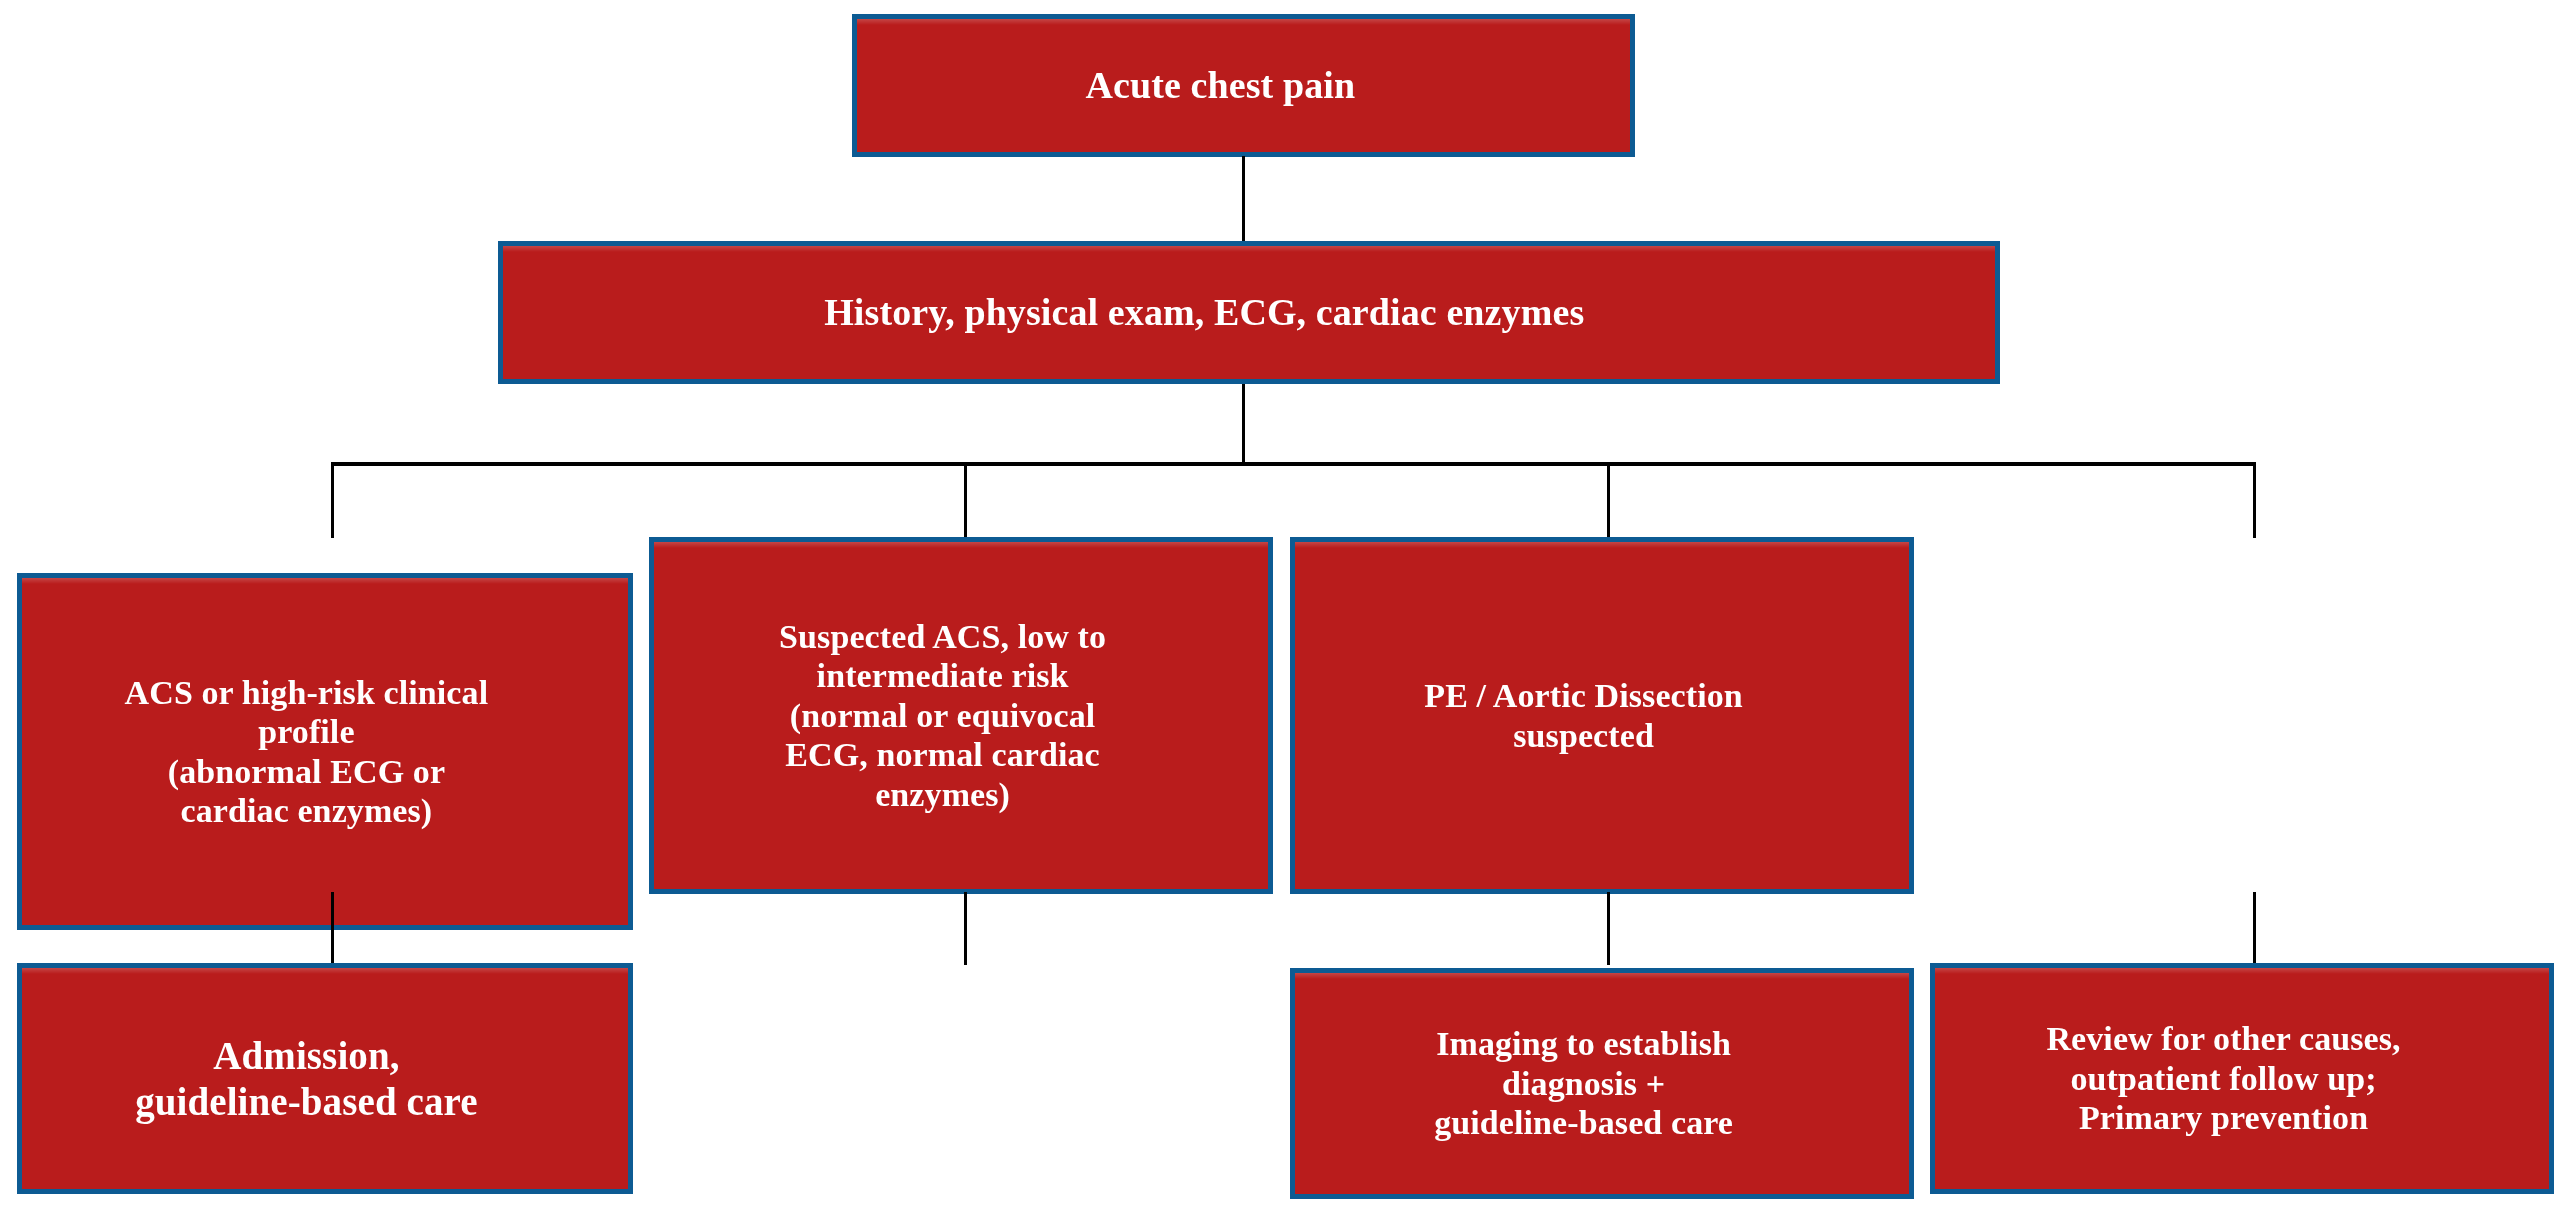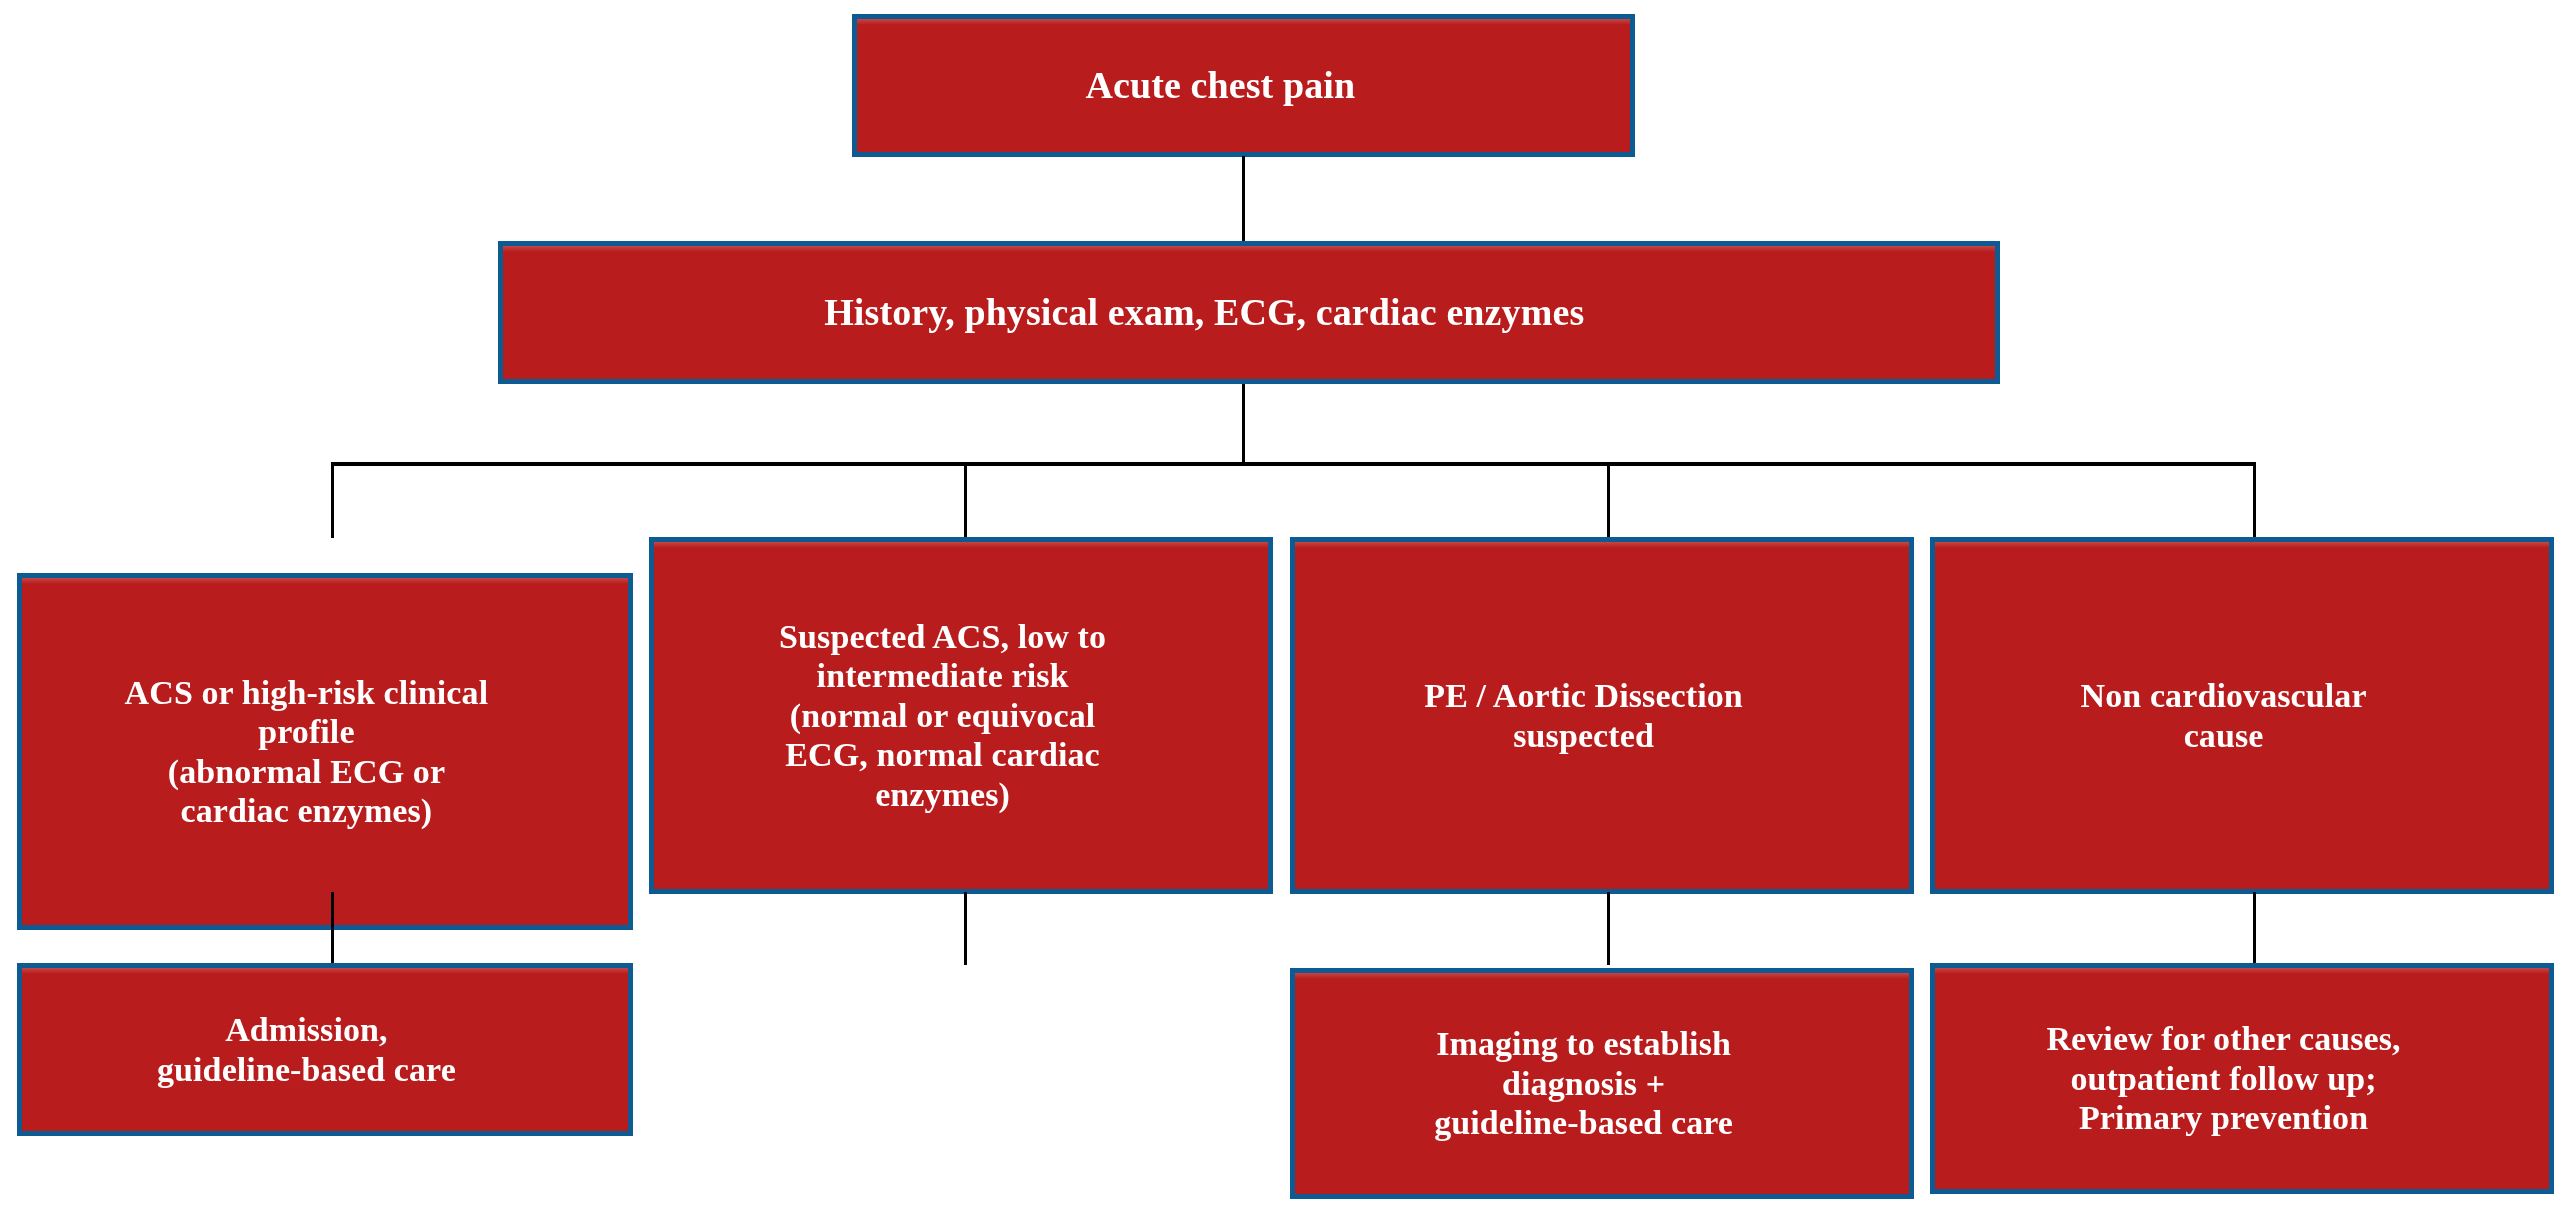--- a/index.html
+++ b/index.html
@@ -87,31 +87,27 @@
 (normal or equivocal
 ECG, normal cardiac
 enzymes)</span>
   </div>
 
   <div class="node" style="left:1290px; top:537px; width:624px; height:357px; font-size:34px;">
     <span class="label">PE / Aortic Dissection
 suspected</span>
   </div>
 
-  <div class="node" style="left:1930px; top:537px; width:624px; height:357px; font-size:34px;">
-    <span class="label">Non cardiovascular
-cause</span>
-  </div>
 
   <div class="connector v" style="left:331px; top:892px; height:73px;"></div>
   <div class="connector v" style="left:964px; top:892px; height:73px;"></div>
   <div class="connector v" style="left:1607px; top:892px; height:73px;"></div>
   <div class="connector v" style="left:2253px; top:892px; height:73px;"></div>
 
-  <div class="node" style="left:16.6px; top:963px; width:616px; height:173px; font-size:34px;">
+  <div class="node" style="left:16.6px; top:963px; width:616px; height:231px; font-size:39px;">
     <span class="label">Admission,
 guideline-based care</span>
   </div>
 
 
   <div class="node" style="left:1290px; top:968px; width:624px; height:231px; font-size:34px;">
     <span class="label">Imaging to establish
 diagnosis +
 guideline-based care</span>
   </div>

